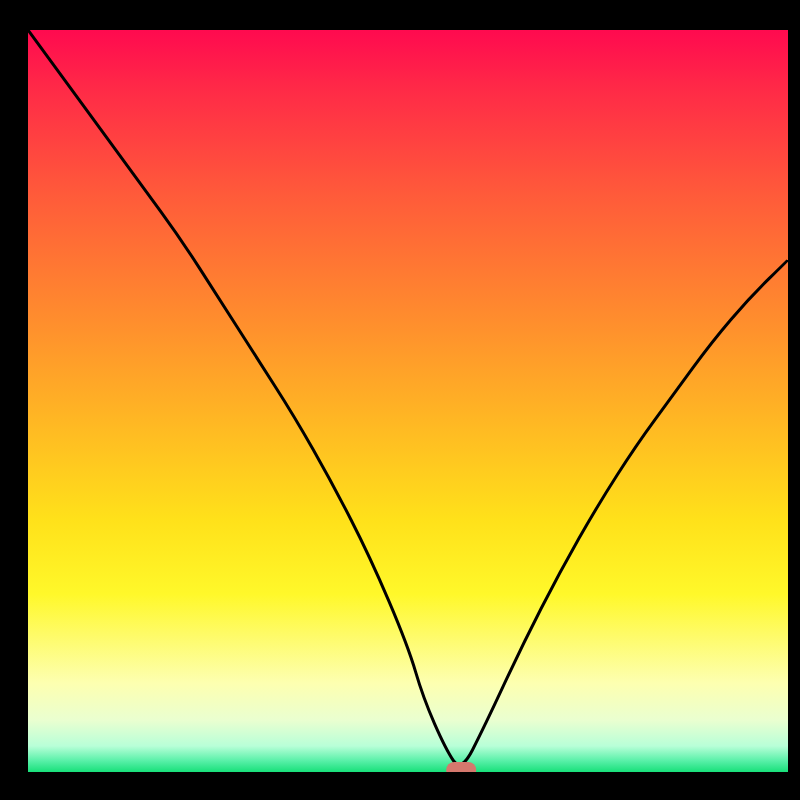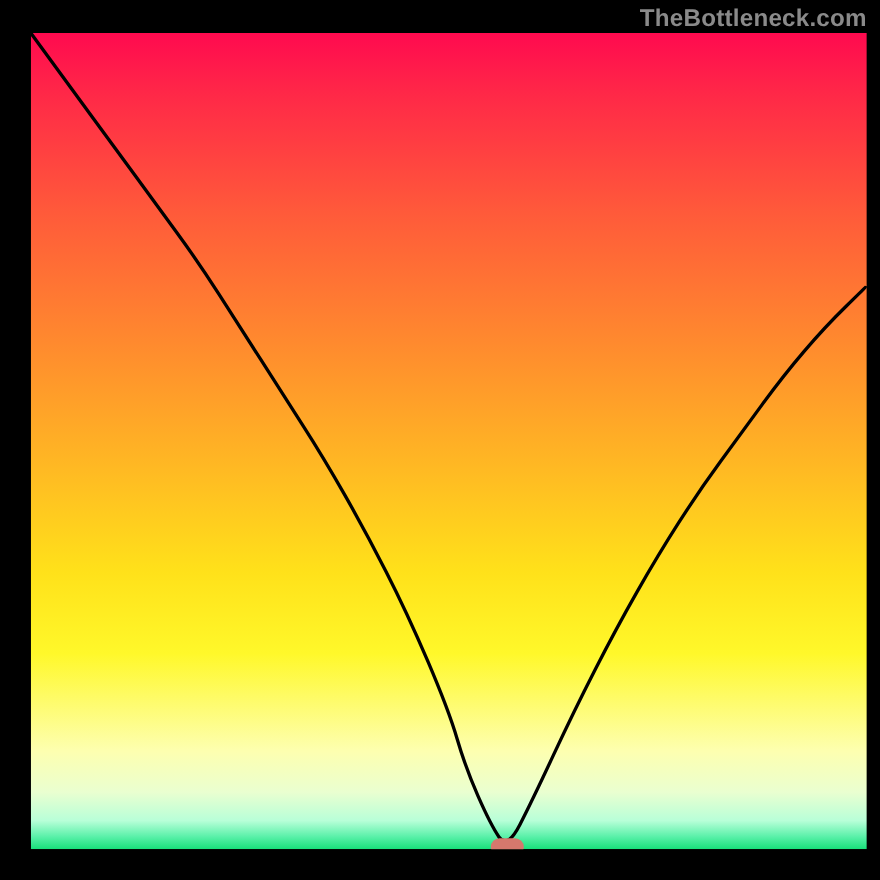--- a/index.html
+++ b/index.html
@@ -57,14 +57,13 @@
 
     <rect x="0" y="0" width="800" height="800" fill="#000"></rect>
 
     <g id="plot" clip-path="url(#plotclip)">
       <rect id="heatrect" x="28" y="30" width="760" height="742" fill="url(#heat)"></rect>
       <path id="curve" d="M 28.0 30.0 Q 66.0 81.9 85.0 107.9 Q 104.0 133.9 123.0 159.8 Q 142.0 185.8 161.0 211.8 Q 180.0 237.8 199.0 267.4 Q 218.0 297.1 237.0 326.8 Q 256.0 356.5 275.0 386.2 Q 294.0 415.8 313.0 449.2 Q 332.0 482.6 351.0 519.7 Q 370.0 556.8 389.0 601.3 Q 408.0 645.9 415.6 671.8 Q 423.2 697.8 434.6 723.8 Q 446.0 749.7 453.6 760.9 Q 461.2 772.0 472.6 749.7 Q 484.0 727.5 503.0 686.7 Q 522.0 645.9 541.0 608.8 Q 560.0 571.7 579.0 538.3 Q 598.0 504.9 617.0 475.2 Q 636.0 445.5 655.0 419.6 Q 674.0 393.6 693.0 367.6 Q 712.0 341.6 731.0 319.4 Q 750.0 297.1 769.0 278.6 T 788.0 260.0" fill="none" stroke="#000000" stroke-width="3"></path>
       <rect id="marker" rx="8" ry="8" width="30" height="16" x="446.2" y="762.0" fill="#d5786d"></rect>
     </g>
   </svg>
 
-  <div class="watermark">TheBottleneck.com</div>
 </div>
 
 </body></html>

